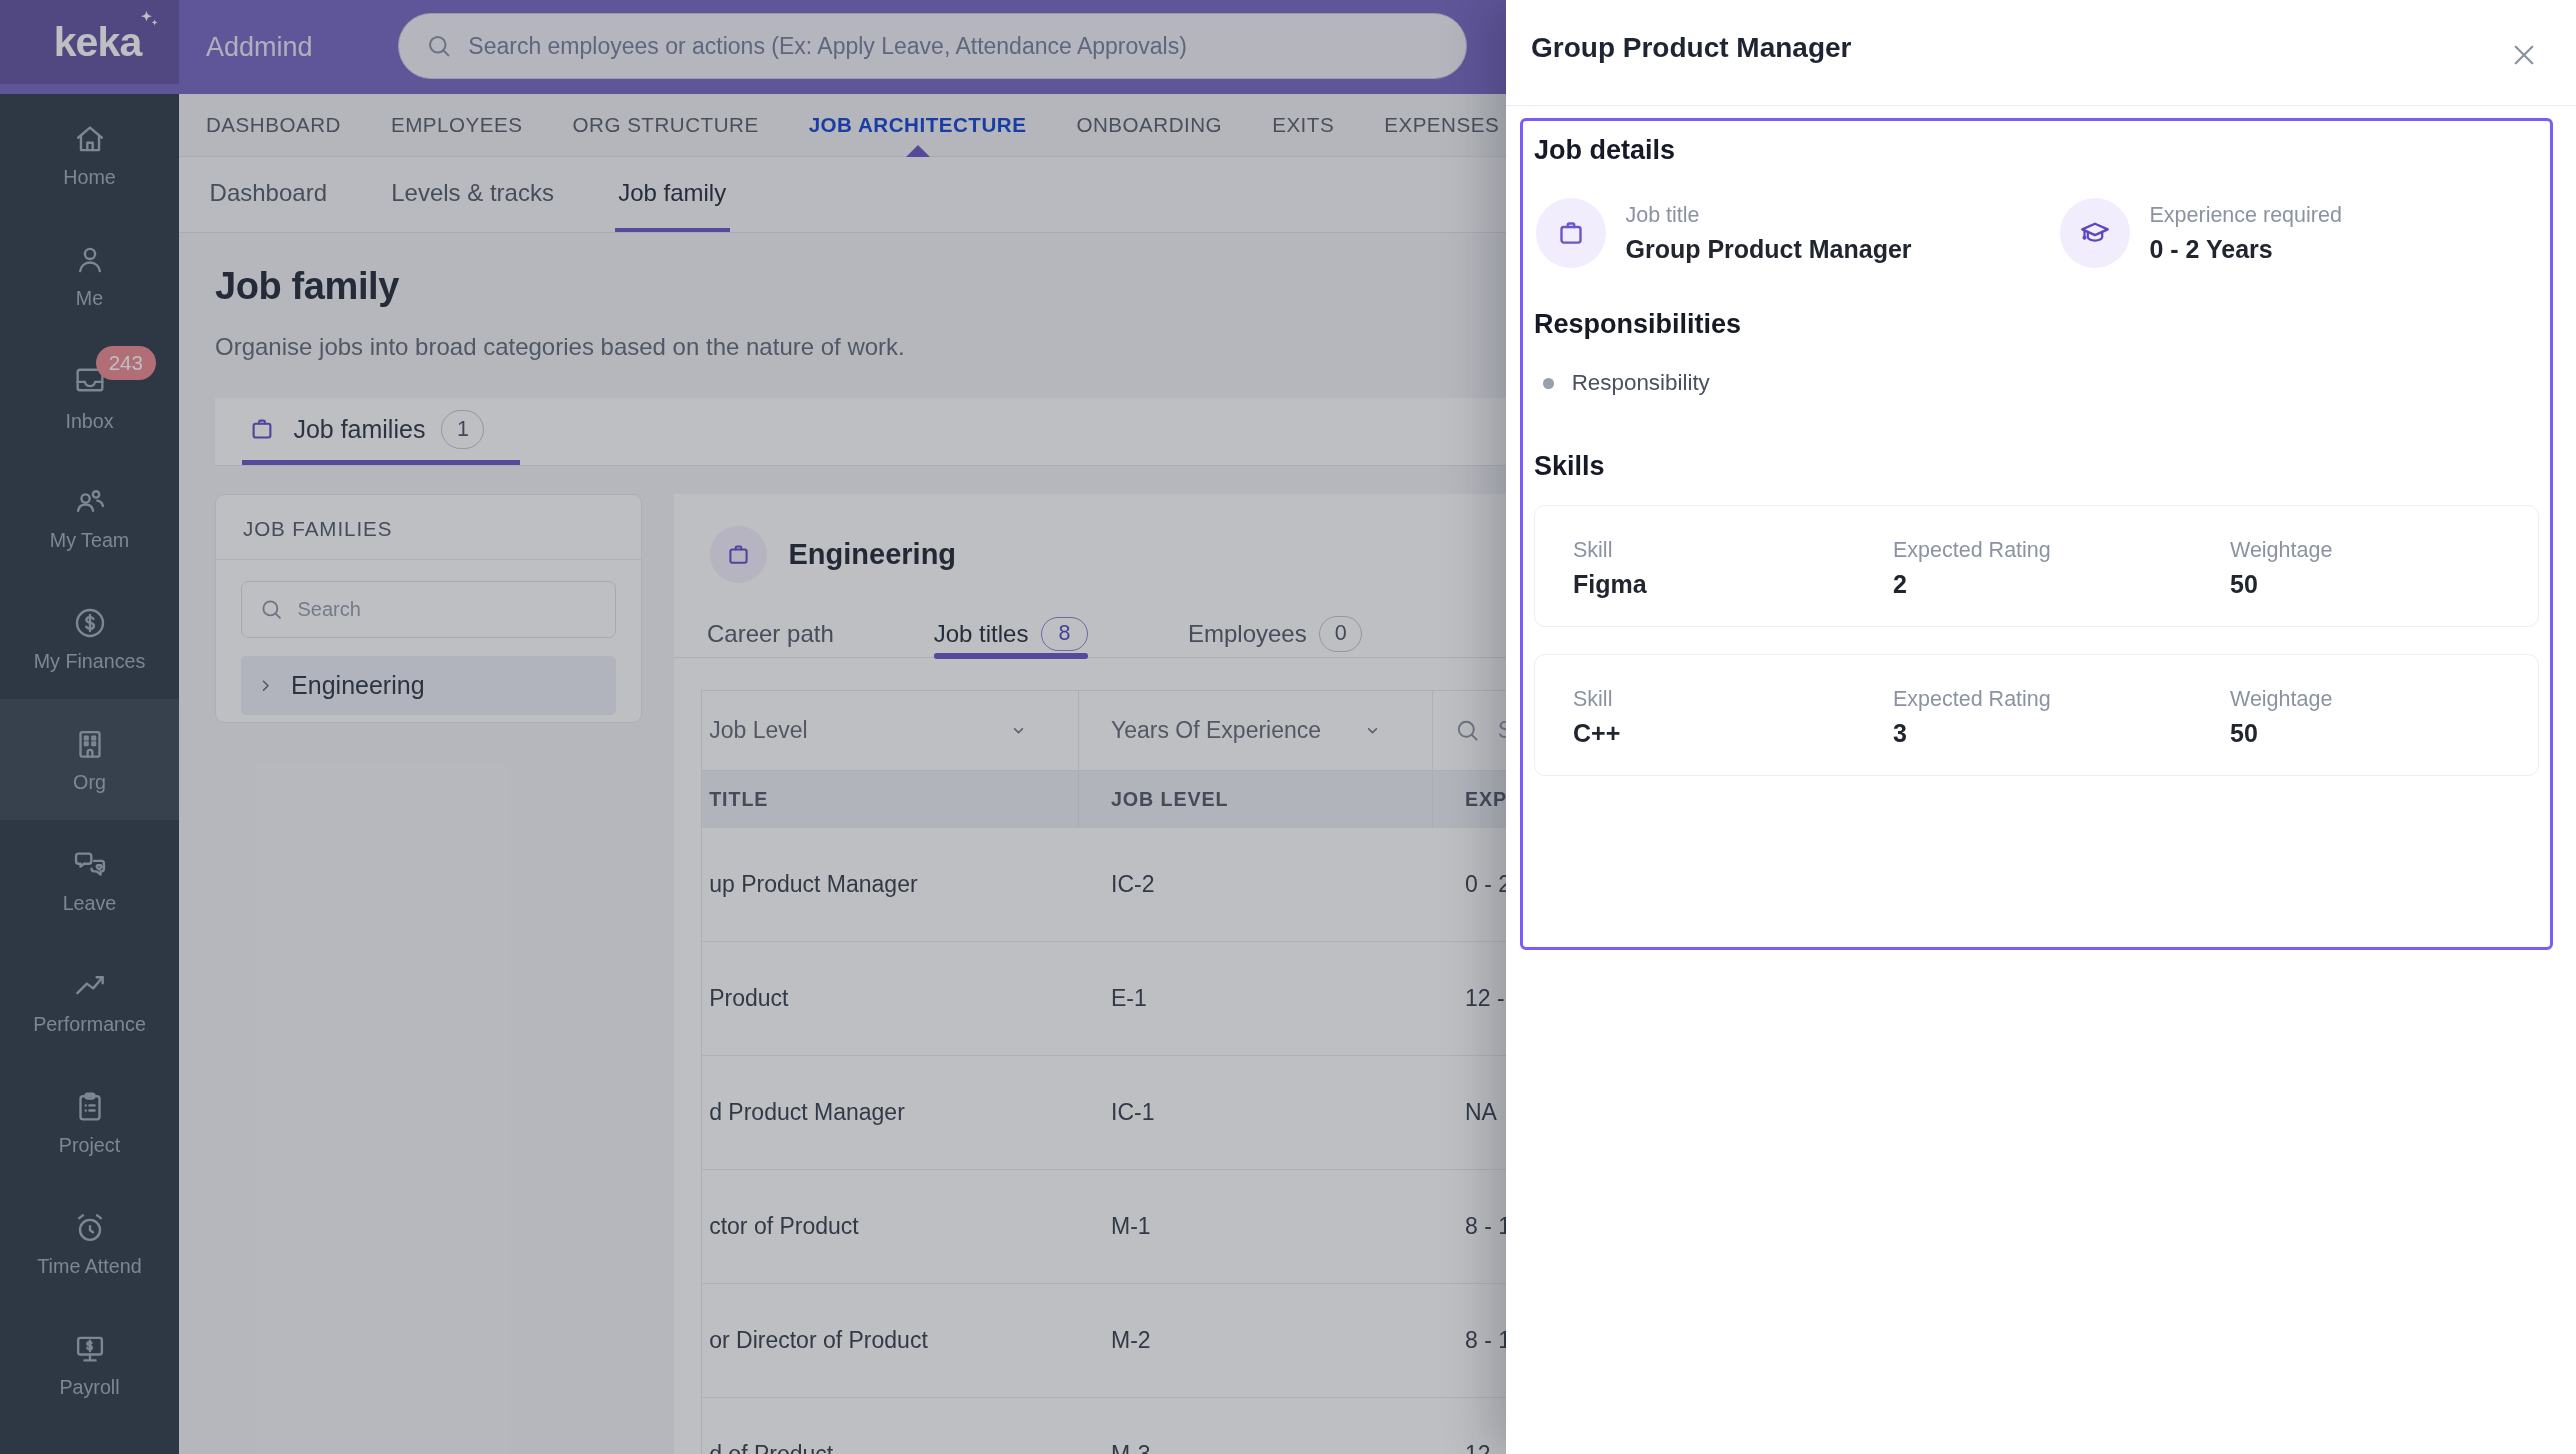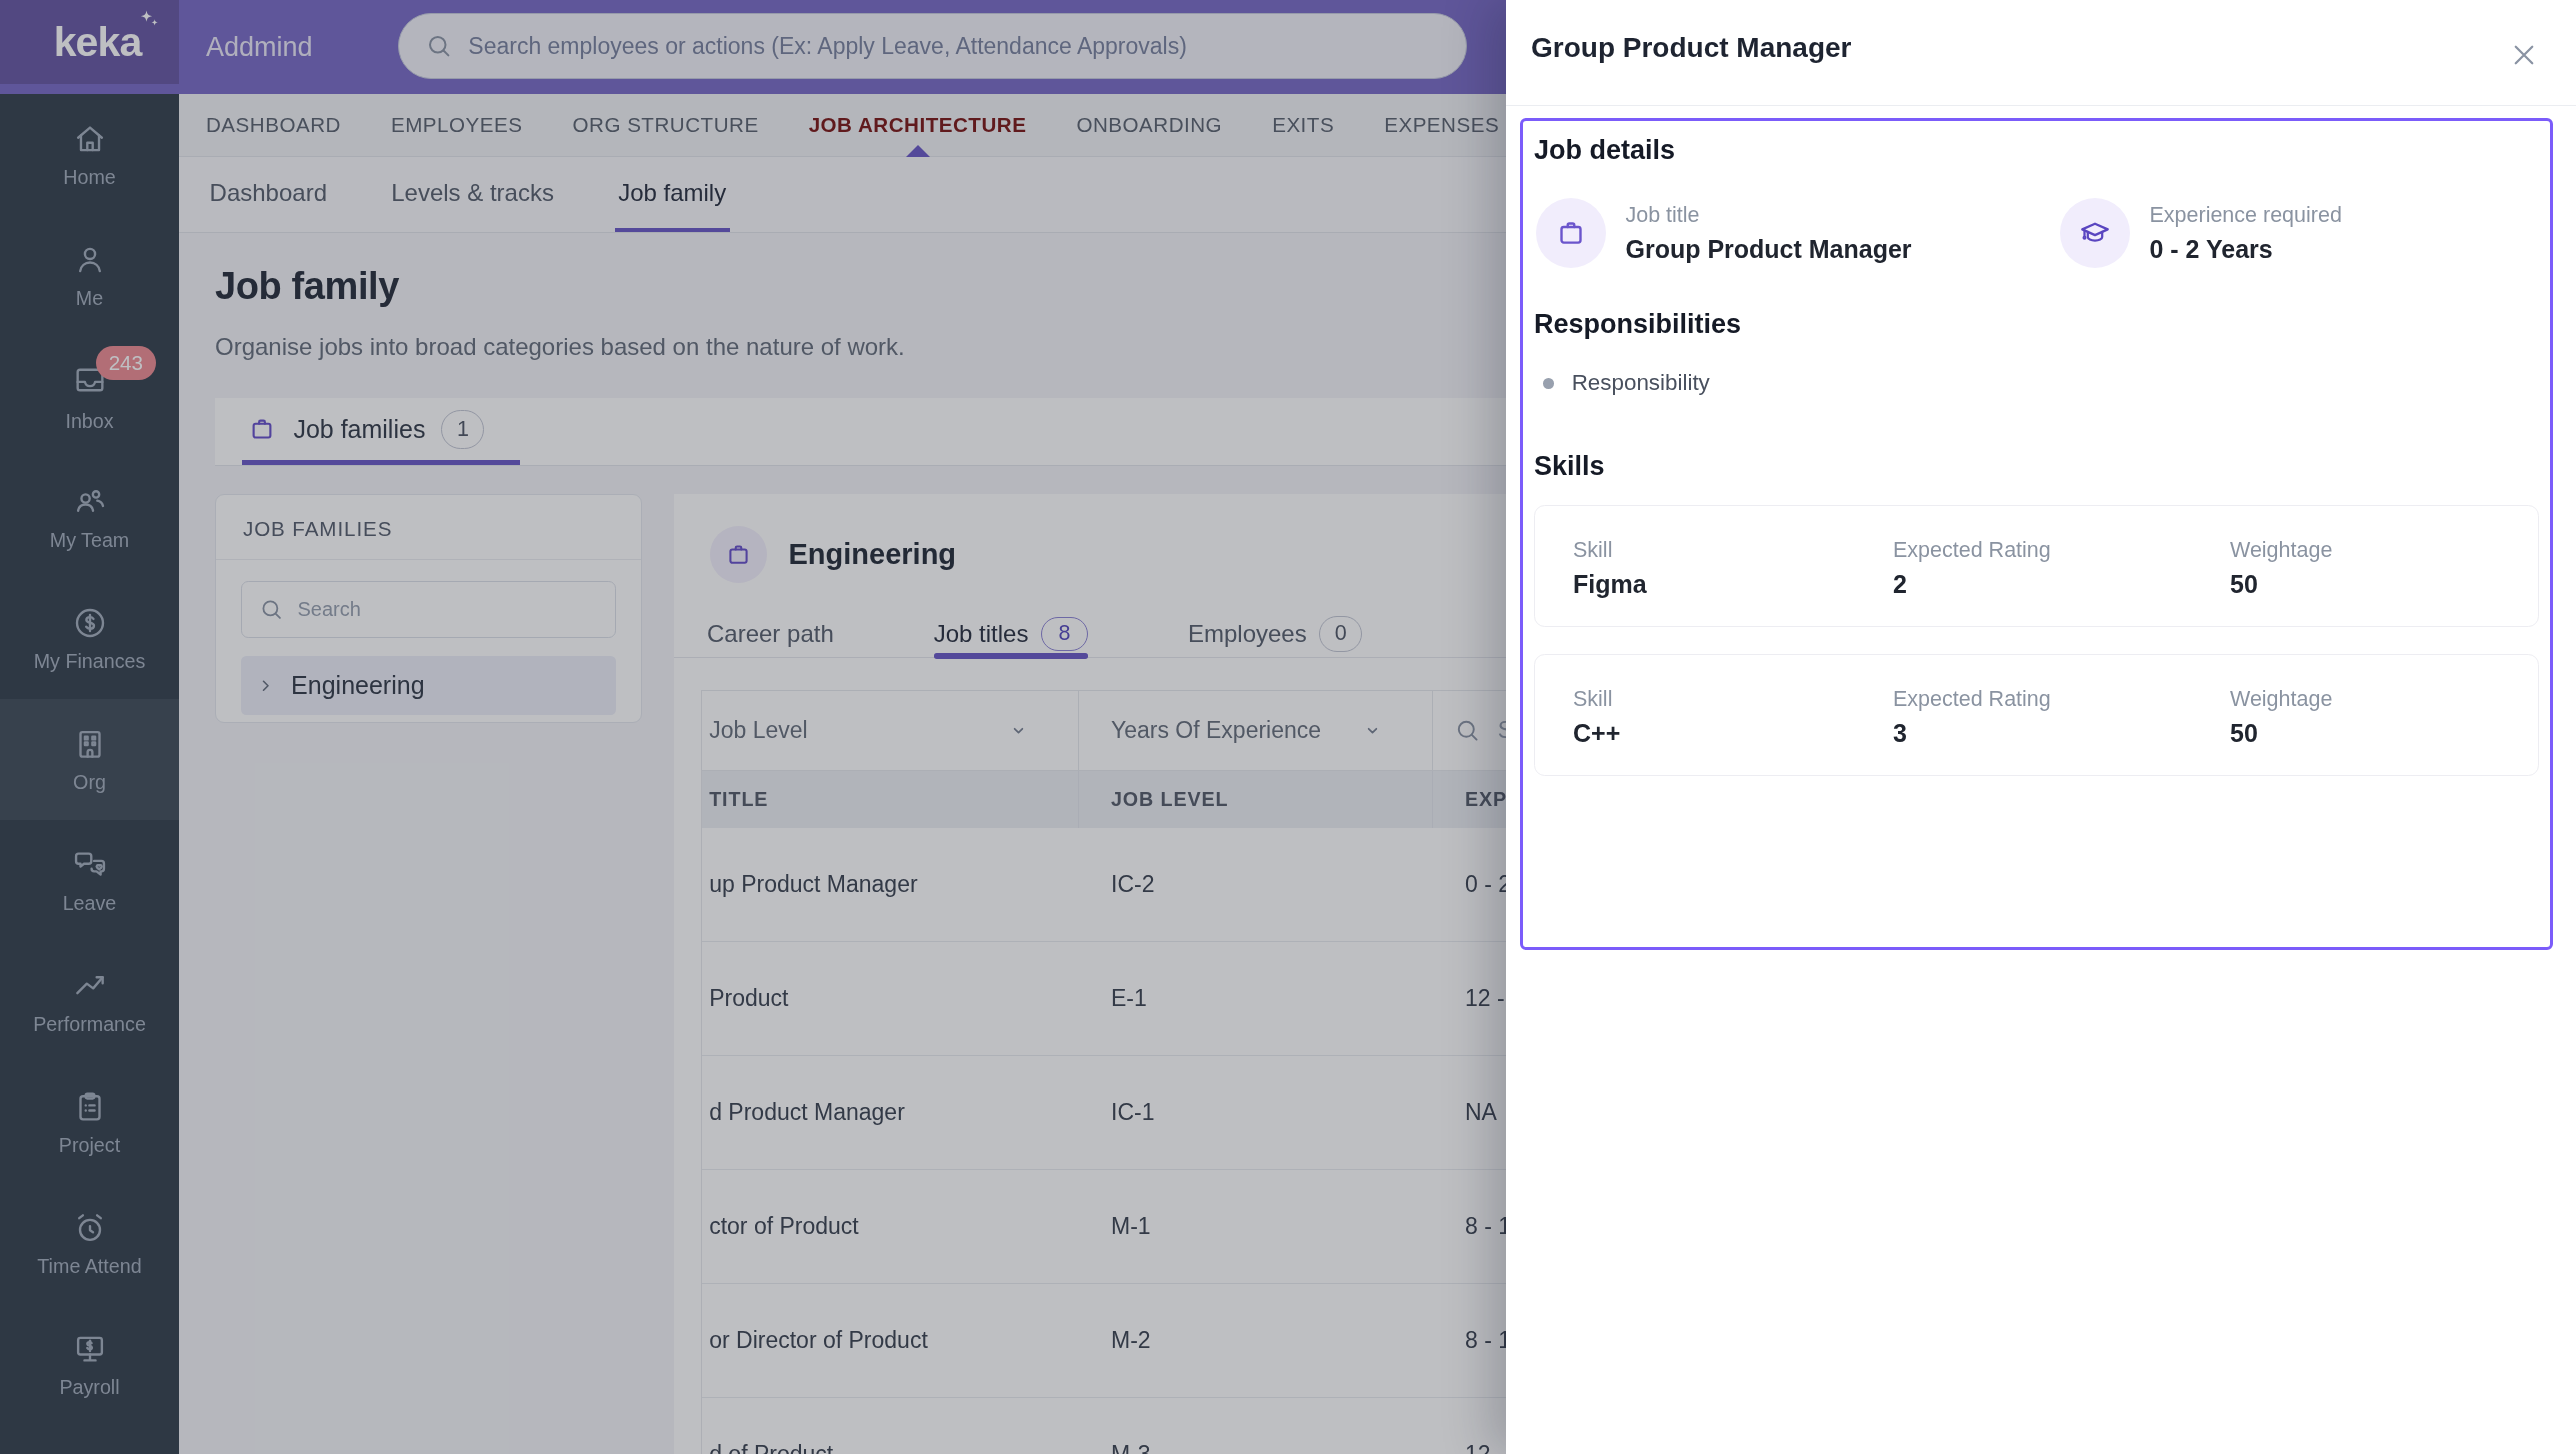--- a/index.html
+++ b/index.html
@@ -22,21 +22,21 @@
   .nav-item.active { background:#47535f; }
   .nav-item .lbl { font-size:19.7px; color:#a7b1bf; }
   .nav-ic { width:38px; height:38px; }
   .nav-ic path, .nav-ic circle, .nav-ic rect, .nav-ic polyline { stroke:#a7b1bf; stroke-width:1.5; fill:none; stroke-linecap:round; stroke-linejoin:round; }
   .ic-wrap { position:relative; }
   .inbox-badge { position:absolute; top:-14.3px; right:-47px; height:34px; line-height:34px; padding:0 12.5px; border-radius:17px; background:#ef9197; color:#ffffff; font-size:20.6px; }
 
   
   .main-nav { position:absolute; left:179px; top:94px; right:0; height:63px; background:#f2f3f6; border-bottom:1.8px solid #e3e5eb; display:flex; align-items:center; padding-left:27px; gap:50px; }
   .mtab { font-size:20.6px; letter-spacing:0.5px; color:#5f6774; position:relative; height:63px; display:flex; align-items:center; cursor:pointer; white-space:nowrap; }
-  .mtab.active { color:#7f1d1d; font-weight:700; }
+  .mtab.active { color:#1d4ed8; font-weight:700; }
   .tri { position:absolute; left:50%; transform:translateX(-50%); bottom:0; width:0; height:0; border-left:12.5px solid transparent; border-right:12.5px solid transparent; border-bottom:12.5px solid #6e5ec9; }
 
   
   .sub-nav { position:absolute; left:179px; top:157px; right:0; height:76px; background:#f8f9fb; border-bottom:1.8px solid #e3e5eb; display:flex; padding-left:27px; gap:57px; }
   .stab { font-size:24px; color:#5c6472; display:flex; align-items:center; cursor:pointer; border-bottom:4.5px solid transparent; padding:0 3.6px; }
   .stab.active { color:#2f3646; font-weight:500; border-bottom-color:#6e5ec9; }
 
   
   .content { position:absolute; left:179px; top:233px; right:0; bottom:0; background:#f4f5f8; }
   .page-title { position:absolute; left:36px; top:32px; font-size:38px; font-weight:600; color:#2e3542; letter-spacing:-0.4px; }

